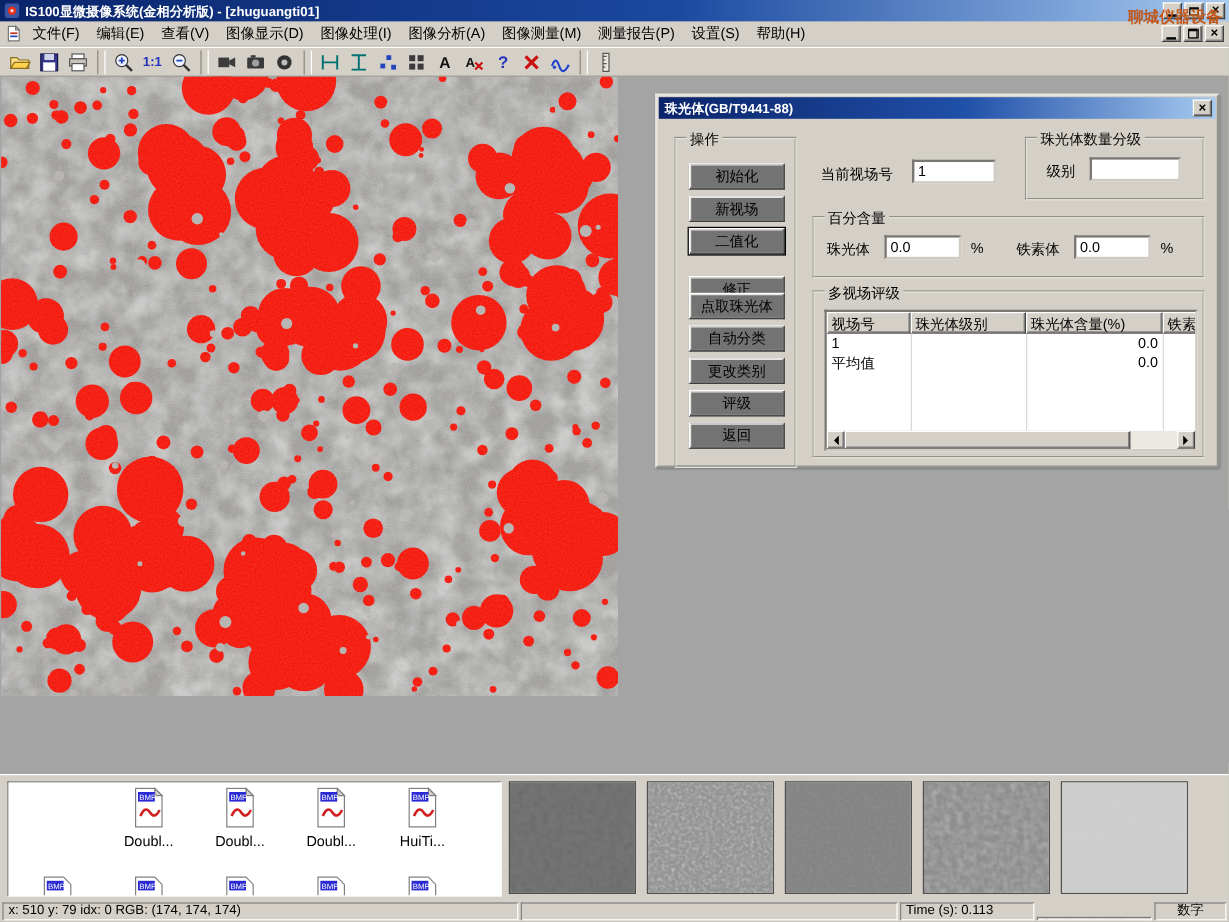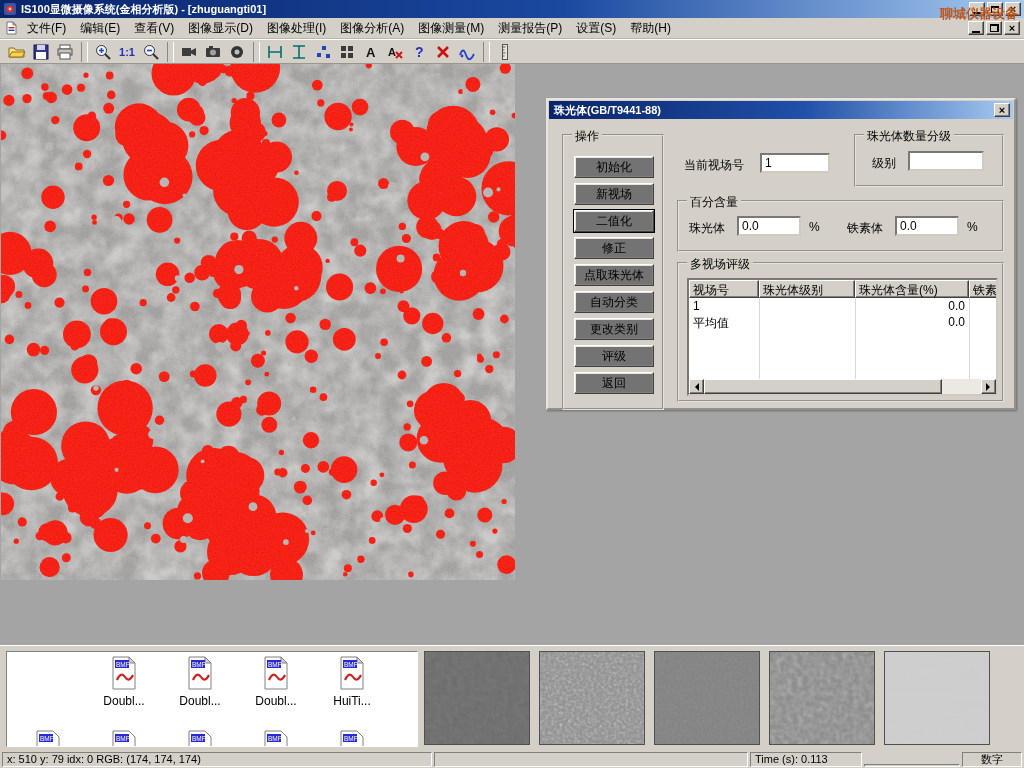--- a/index.html
+++ b/index.html
@@ -762,34 +762,34 @@
           <circle cx="185.6" cy="322.9" r="3.5"></circle>
           <circle cx="252.0" cy="442.7" r="4.4"></circle>
           <circle cx="176.7" cy="214.2" r="2.9"></circle>
           <circle cx="90.8" cy="191.4" r="2.3"></circle>
           <circle cx="247.1" cy="290.2" r="4.0"></circle>
           <circle cx="45.5" cy="8.2" r="4.2"></circle>
         </g>
       <rect width="514" height="516" filter="url(#grainLight)" opacity="0.12"></rect>
     </svg>
 
-    <div class="dialog" style="left:546px; top:14px;margin-top:20px;">
+    <div class="dialog" style="left:546px; top:14px;">
       <div class="dlg-title">
         <span>珠光体(GB/T9441-88)</span>
         <div class="win-btn dlg-close">
           <span class="glyph-close">×</span>
         </div>
       </div>
 
       <div class="group" style="left:14px; top:34px; width:102px; height:276px;">
         <span class="glabel">操作</span>
         <div class="btn3d" style="top:20px;">初始化</div>
         <div class="btn3d" style="top:47px;">新视场</div>
         <div class="btn3d default" style="top:74px;">二值化</div>
-        <div class="btn3d" style="top:101px;">修正</div>
+        <div class="btn3d" style="top:114px;">修正</div>
         <div class="btn3d" style="top:128px;">点取珠光体</div>
         <div class="btn3d" style="top:155px;">自动分类</div>
         <div class="btn3d" style="top:182px;">更改类别</div>
         <div class="btn3d" style="top:209px;">评级</div>
         <div class="btn3d" style="top:236px;">返回</div>
       </div>
 
       <span class="lbl" style="left:136px; top:57px;">当前视场号</span>
       <input class="field" style="left: 212px; top: 53px; width: 70px;" value="1">
 

